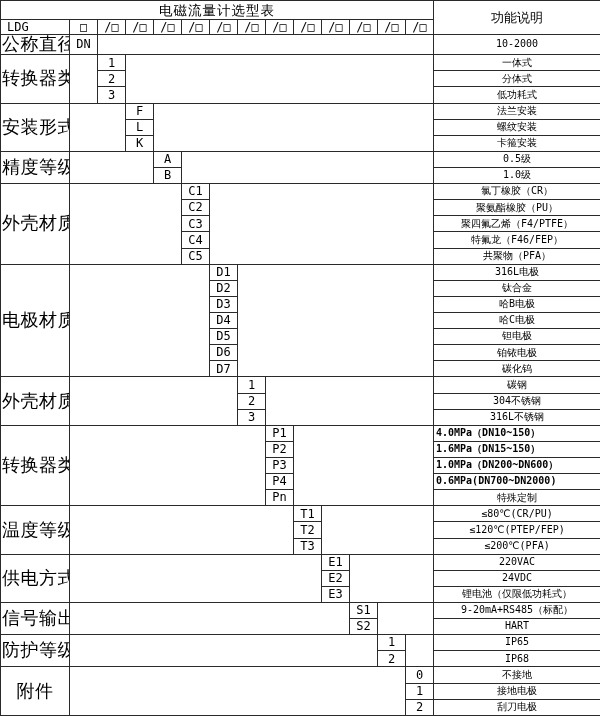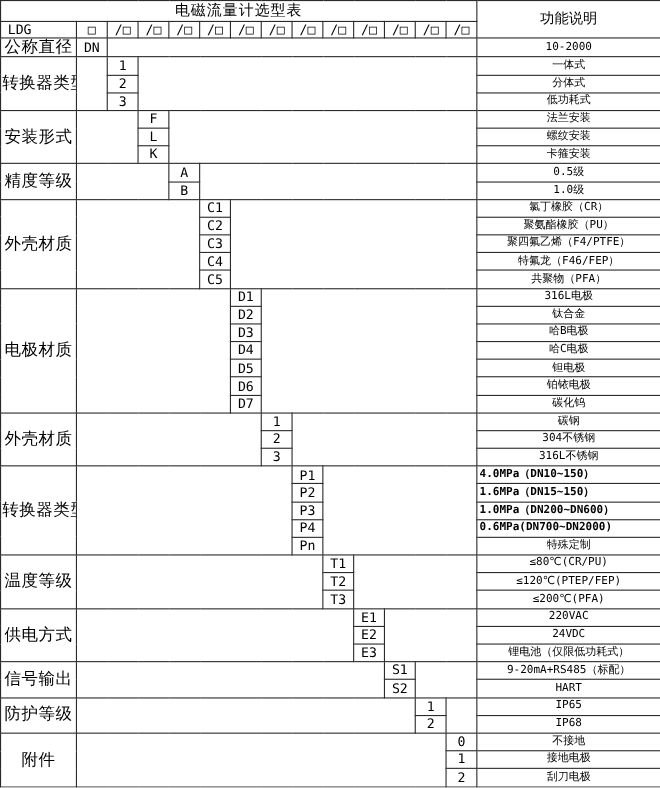--- a/index.html
+++ b/index.html
@@ -19,21 +19,21 @@
     white-space:nowrap;
     overflow:hidden;
   }
   tr{height:16px;}
   tr.hdr1{height:19px;}
   tr.hdr2{height:15px;}
   td.title{font-size:13.5px;letter-spacing:1px;}
   td.desc-head{font-size:13px;}
   td.model{text-align:left;padding-left:6px;font-size:12px;margin-top:24px;}
   td.slot{font-size:12px;letter-spacing:0;}
-  td.cat{font-size:15px;letter-spacing:0.5px;}
+  td.cat{font-size:18px;letter-spacing:0.5px;}
   td.code{font-size:12px;}
   td.desc{font-size:10px;}
   td.desc.left{text-align:left;padding-left:2px;font-weight:bold;}
   td.blank{border:1px solid #2a2a2a;}
 </style>
 </head>
 <body>
 
 <div class="wrap">
 <table>

